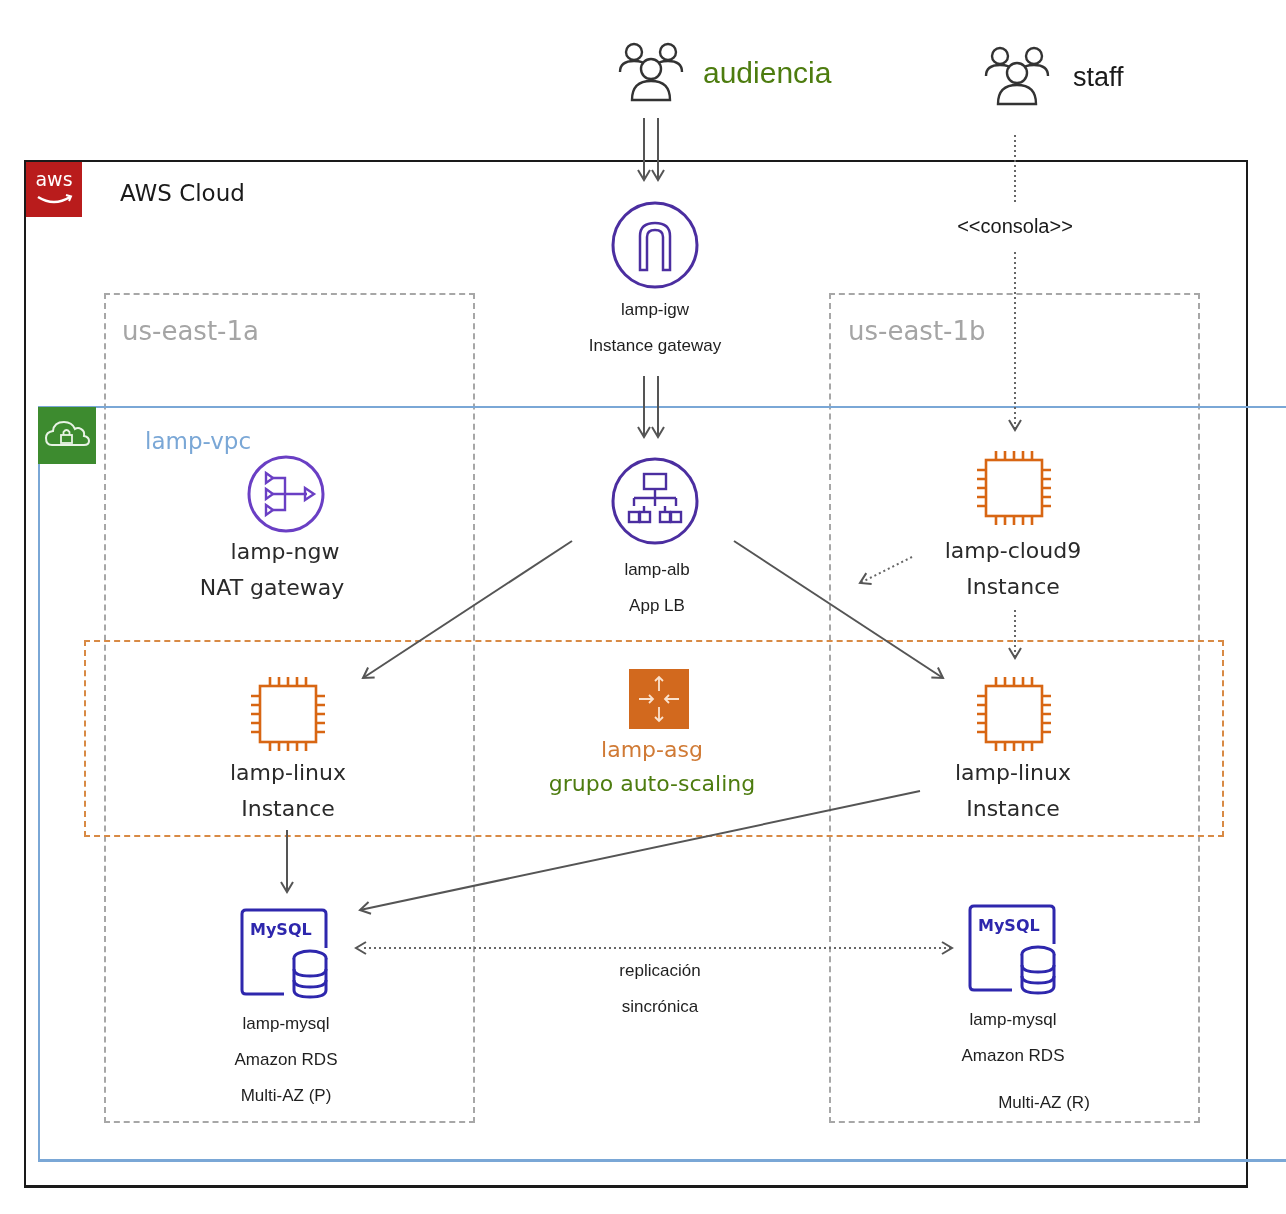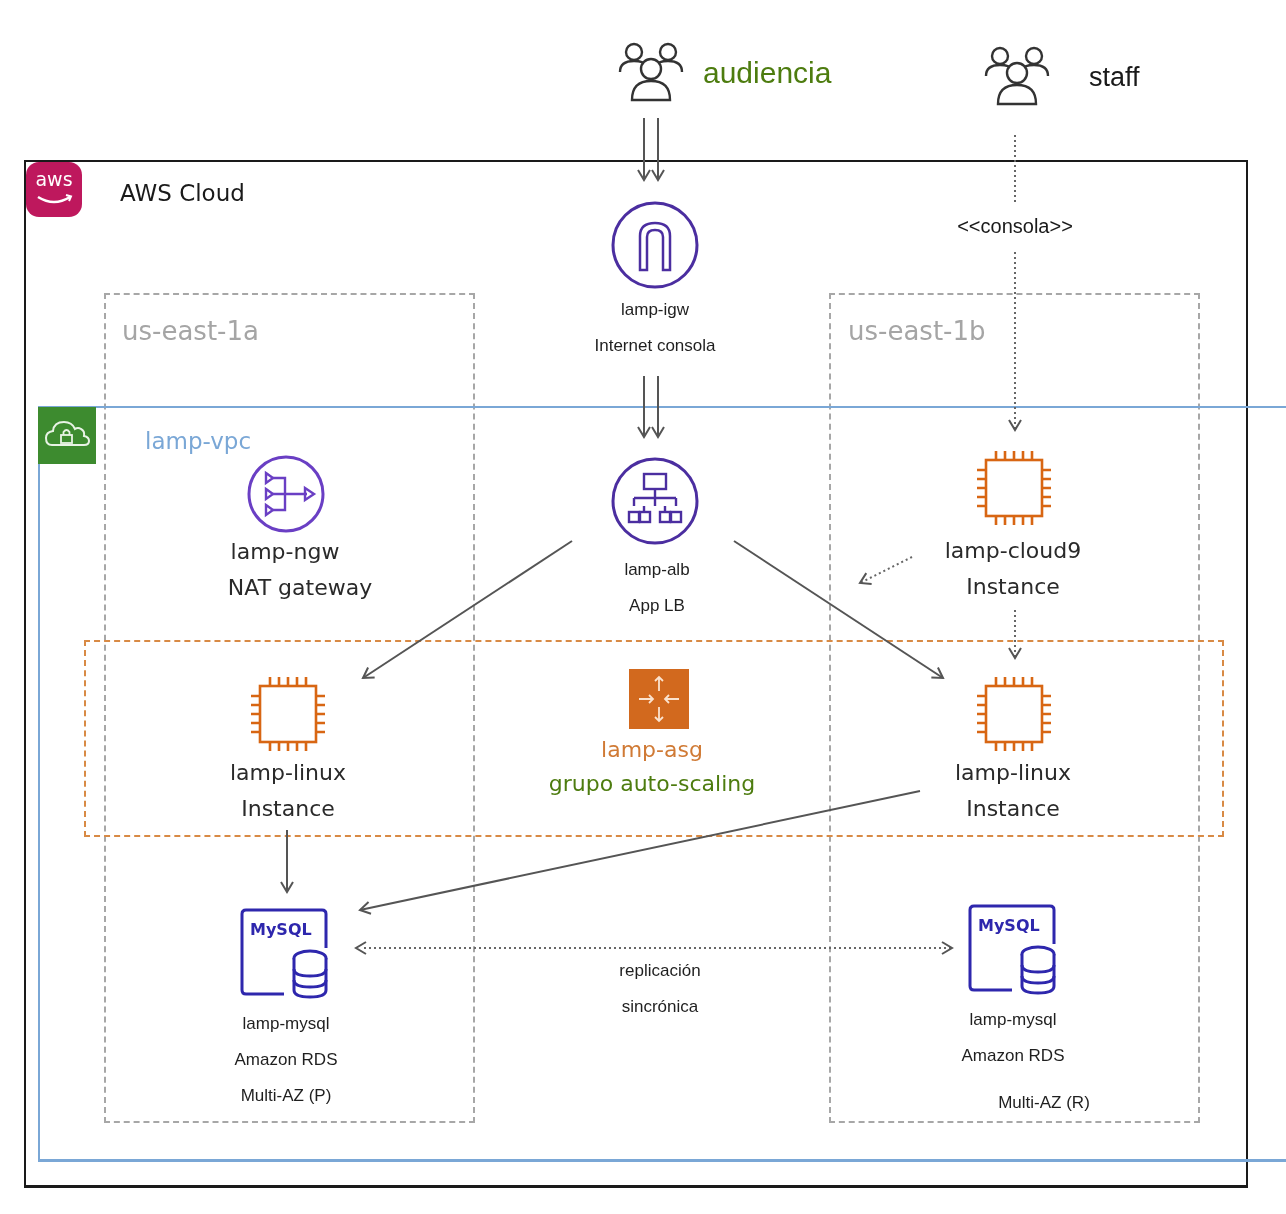--- a/index.html
+++ b/index.html
@@ -8,21 +8,21 @@
   .lbl { position:absolute; text-align:center; font-size:17px; line-height:36px; color:#1f1f1f; white-space:nowrap; }
   .lbl-dj { font-family:"DejaVu Sans", sans-serif; font-size:22px; line-height:36px; color:#2a2a2a; }
   .zone { position:absolute; border:2px dashed #a7a7a7; box-sizing:border-box; }
   .zone-label { position:absolute; font-family:"DejaVu Sans", sans-serif; font-size:26px; color:#a5a5a5; }
   svg.ov { position:absolute; left:0; top:0; }
 </style>
 </head>
 <body>
 
 <div class="abs" style="left:24px;top:160px;width:1224px;height:1028px;border:2px solid #1a1a1a;box-sizing:border-box;border-bottom-width:3px;"></div>
-<div class="abs" style="left:26px;top:162px;width:56px;height:55px;background:#be185d;border-radius:13px;">
+<div class="abs" style="left:26px;top:162px;width:56px;height:55px;background:#b91c1c;">
   <div style="position:absolute;left:0;top:6px;width:56px;text-align:center;color:#fff;font-family:'DejaVu Sans',sans-serif;font-size:19px;">aws</div>
   <svg width="56" height="55" style="position:absolute;left:0;top:0">
     <path d="M12 35 Q28 45 44 35" stroke="#fff" stroke-width="2.5" fill="none"></path>
     <path d="M40 33 L45 34.5 L43 39" stroke="#fff" stroke-width="2" fill="none"></path>
   </svg>
 </div>
 <div class="abs" style="left:120px;top:180px;font-family:'DejaVu Sans',sans-serif;font-size:23px;color:#1a1a1a;">AWS Cloud</div>
 
 <div class="zone" style="left:104px;top:293px;width:371px;height:830px;"></div>
 <div class="zone-label" style="left:122px;top:316px;">us-east-1a</div>
@@ -89,44 +89,44 @@
 <svg class="abs" style="left:982px;top:42px" width="70" height="66">
   <g stroke="#333" stroke-width="2.4" fill="#fff">
     <circle cx="18" cy="14" r="8"></circle>
       <path d="M4 34 Q4 23 18 23 Q28 23 31 28"></path>
     <circle cx="52" cy="14" r="8"></circle>
       <path d="M66 34 Q66 23 52 23 Q42 23 39 28"></path>
     <circle cx="35" cy="31" r="10"></circle>
       <path d="M16 62 Q16 43 35 43 Q54 43 54 62 Z"></path>
   </g>
 </svg>
-<div class="abs" style="left:1073px;top:62px;font-size:27px;color:#1a1a1a;margin-left:16px;">staff</div>
+<div class="abs" style="left:1073px;top:62px;font-size:27px;color:#1a1a1a;">staff</div>
 
 <div class="abs" style="left:915px;top:215px;width:200px;text-align:center;font-size:20px;color:#1a1a1a;background:#fff;">&lt;&lt;consola&gt;&gt;</div>
 
 <svg class="abs" style="left:610px;top:200px" width="90" height="90">
   <circle cx="45" cy="45" r="42" stroke="#4b2ea0" stroke-width="3" fill="#fff"></circle>
   <path d="M30 70 V36 Q30 23 45 23 Q60 23 60 36 V70 H53 V37 Q53 30 45 30 Q37 30 37 37 V70 Z" stroke="#4b2ea0" stroke-width="2.5" fill="none"></path>
 </svg>
 <div class="lbl" style="left:555px;top:292px;width:200px;">lamp-igw</div>
-<div class="lbl" style="left:530px;top:328px;width:250px;">Internet consola</div>
+<div class="lbl" style="left:530px;top:328px;width:250px;">Instance gateway</div>
 
 <svg class="abs" style="left:245px;top:453px" width="82" height="82">
   <circle cx="41" cy="41" r="37" stroke="#6a3fc4" stroke-width="3" fill="#fff"></circle>
   <g stroke="#6a3fc4" stroke-width="2.4" fill="none">
     <path d="M21 20 L28 25 L21 30 Z"></path>
       <path d="M21 36 L28 41 L21 46 Z"></path>
       <path d="M21 52 L28 57 L21 62 Z"></path>
     <path d="M28 25 H40 V57 H28"></path>
       <path d="M28 41 H62"></path>
       <path d="M60 35 L69 41 L60 47 Z"></path>
   </g>
 </svg>
 <div class="lbl lbl-dj" style="left:185px;top:534px;width:200px;">lamp-ngw</div>
-<div class="lbl lbl-dj" style="left:200px;top:570px;width:200px;">NAT gateway</div>
+<div class="lbl lbl-dj" style="left:172px;top:570px;width:200px;">NAT gateway</div>
 
 <svg class="abs" style="left:610px;top:456px" width="90" height="90">
   <circle cx="45" cy="45" r="42" stroke="#4b2ea0" stroke-width="3" fill="#fff"></circle>
   <g stroke="#4b2ea0" stroke-width="2.4" fill="none">
     <rect x="34" y="18" width="22" height="15"></rect>
     <path d="M45 33 V42 M24 42 H66 M24 42 V50 M45 42 V50 M66 42 V50 M34 50 V56 M55 50 V56"></path>
     <rect x="19" y="56" width="10" height="10"></rect>
       <rect x="30" y="56" width="10" height="10"></rect>
     <rect x="50" y="56" width="10" height="10"></rect>
       <rect x="61" y="56" width="10" height="10"></rect>

